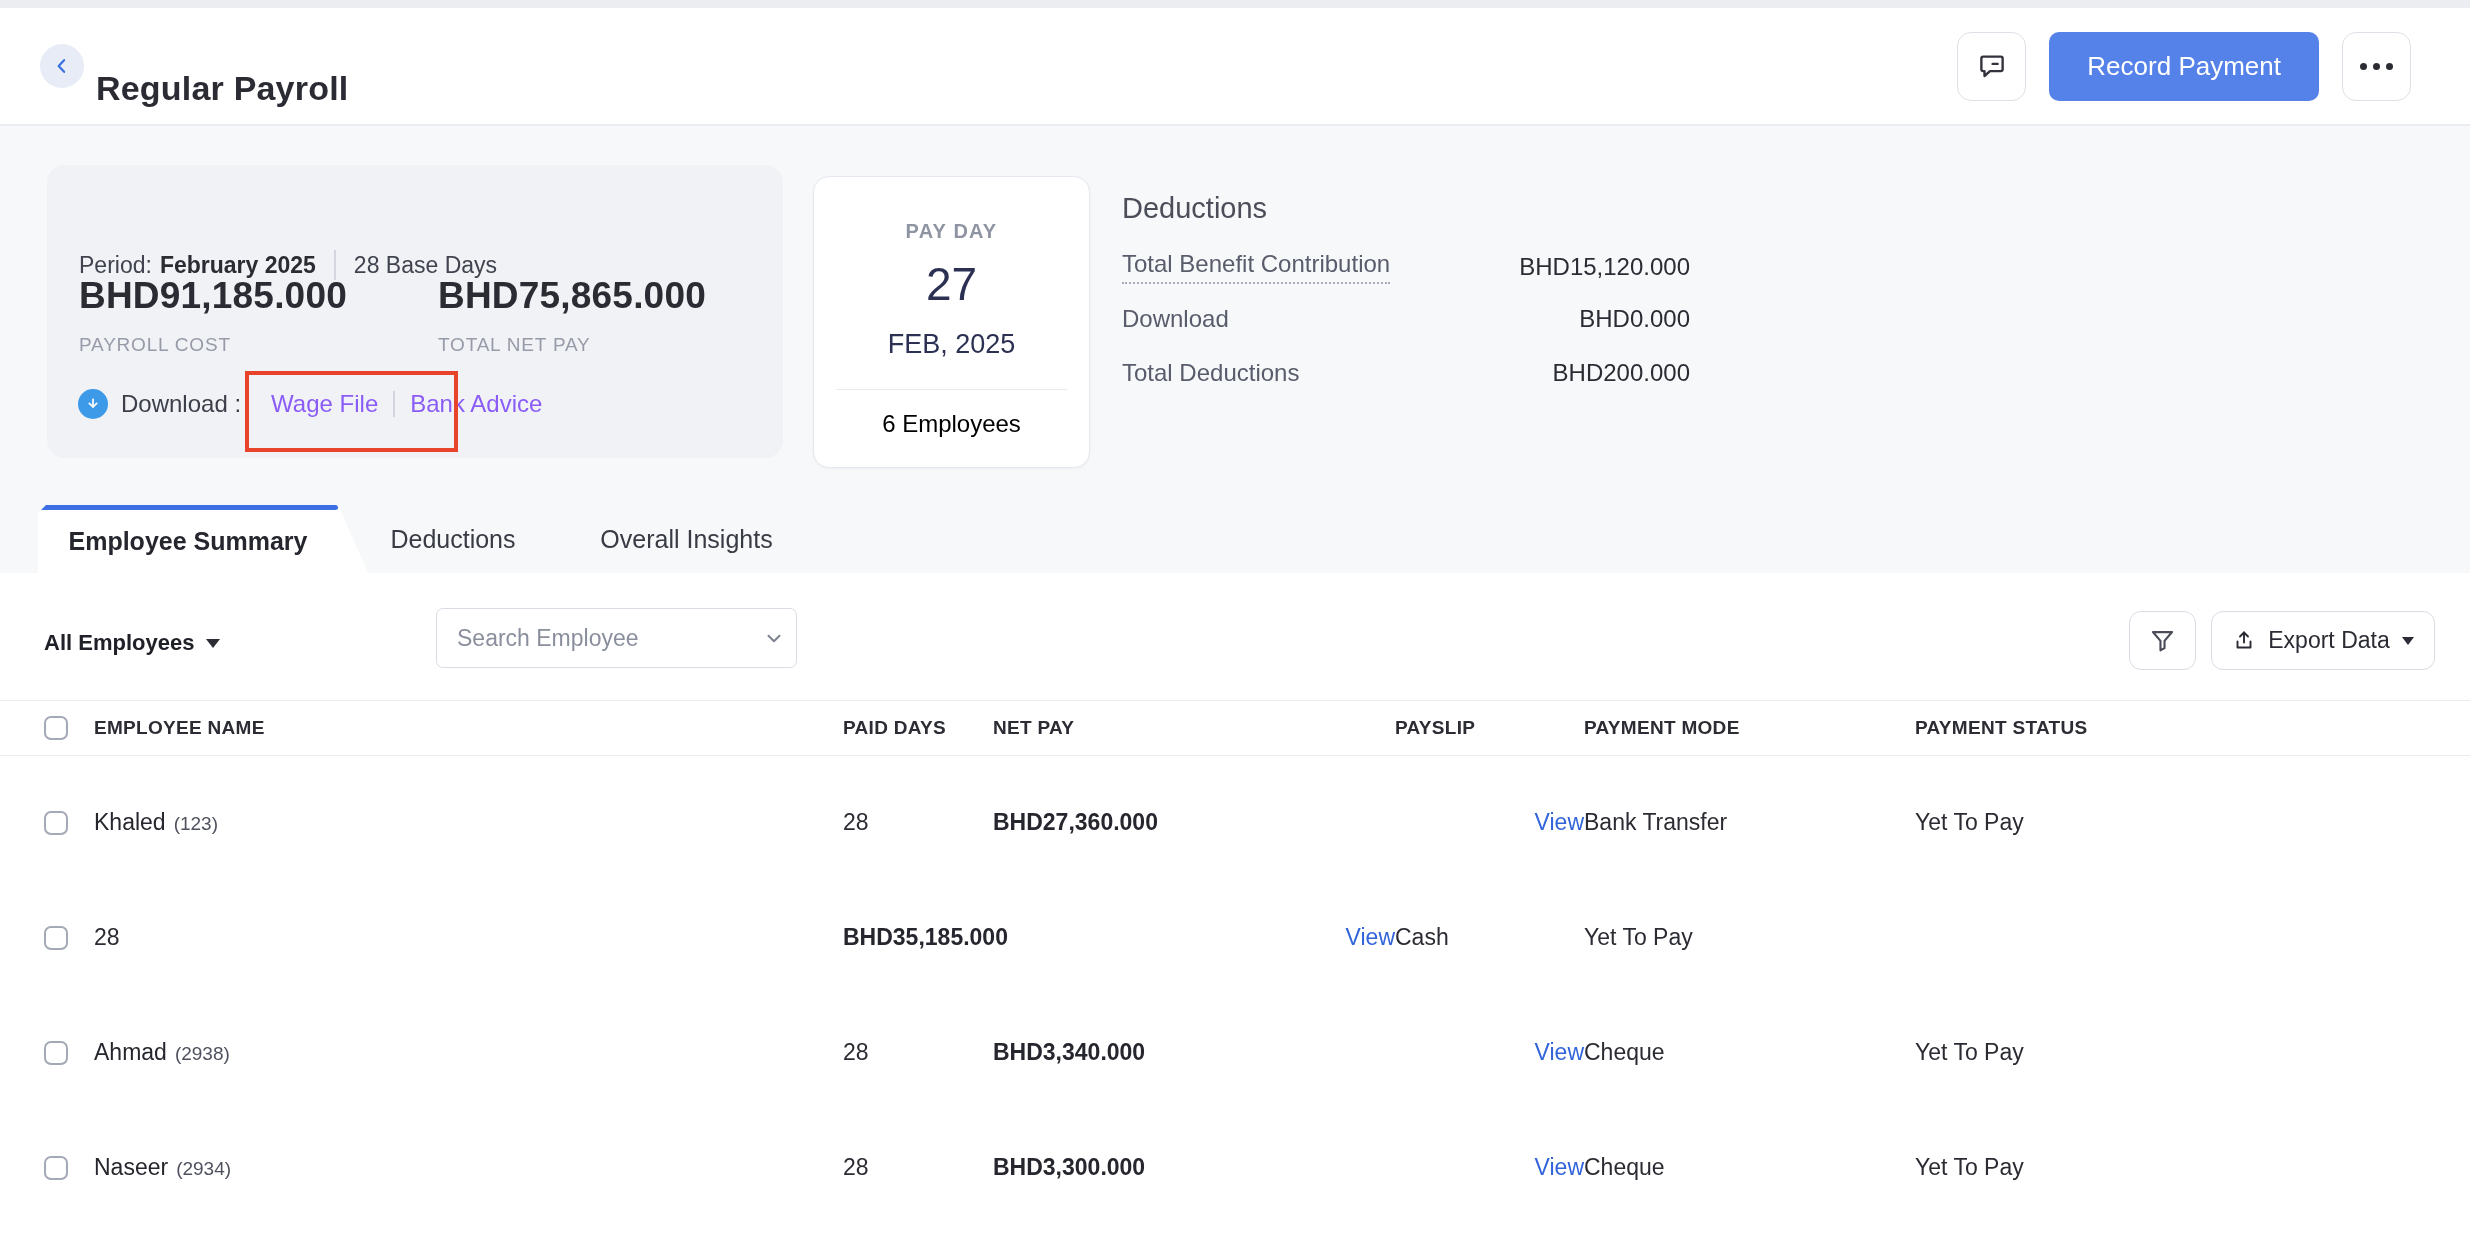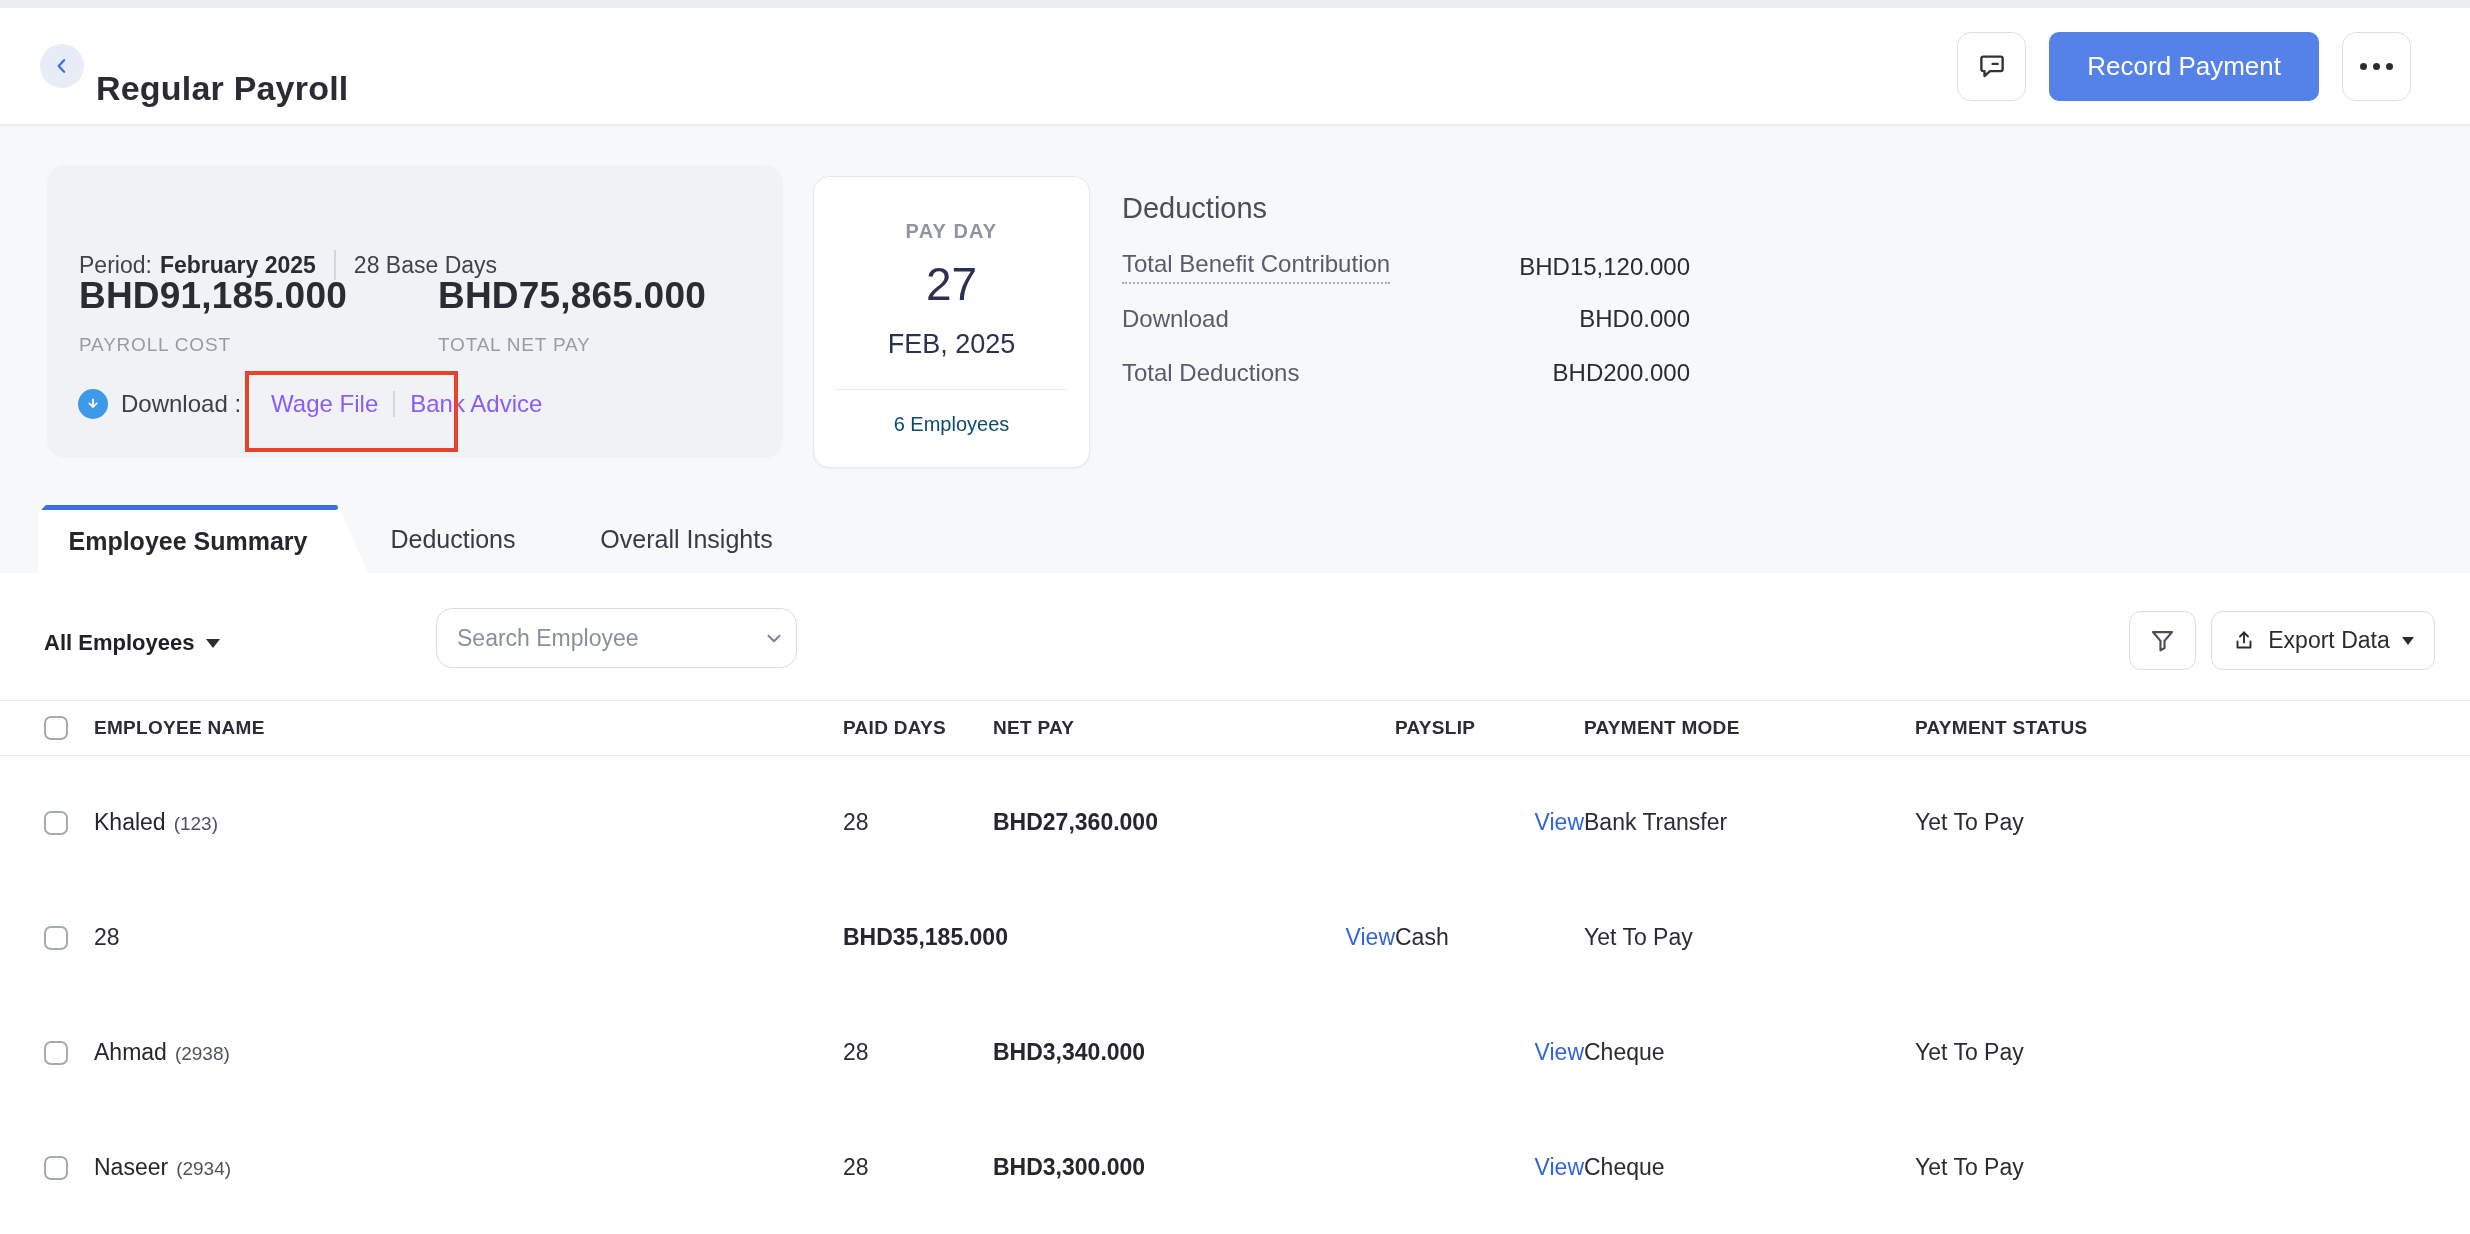--- a/index.html
+++ b/index.html
@@ -58,21 +58,21 @@
   }
   .payday-card {
     position:absolute; left:813px; top:50px; width:277px; height:292px;
     background:#fff; border:1px solid #e5e8ee; border-radius:16px;
     box-shadow:0 1px 3px rgba(30,35,60,.04); text-align:center;
   }
   .pd-label { position:absolute; top:41px; width:100%; font-size:20px; font-weight:600; color:#8f94a3; letter-spacing:1.2px; line-height:26px; }
   .pd-day { position:absolute; top:80px; width:100%; font-size:46px; font-weight:500; color:#2c3153; line-height:54px; }
   .pd-monthyear { position:absolute; top:152px; width:100%; font-size:27px; color:#2c3153; line-height:30px; }
   .pd-divider { position:absolute; top:212px; left:22px; right:22px; height:1px; background:#e8eaef; }
-  .pd-emp { position:absolute; top:230px; width:100%; font-size:20px; color:#0c4a6e; line-height:34px; }
+  .pd-emp { position:absolute; top:230px; width:100%; font-size:24px; color:#000000; line-height:34px; }
   .ded-panel-title { position:absolute; left:1122px; top:65px; font-size:29px; font-weight:500; color:#4b4e58; line-height:34px; }
   .ded-row { position:absolute; left:1122px; width:568px; display:flex; justify-content:space-between; align-items:center; line-height:30px; }
   .ded-row.r0 { top:123px; } .ded-row.r1 { top:178px; } .ded-row.r2 { top:232px; }
   .ded-label { font-size:24px; color:#585c6b; }
   .ded-label.hint { border-bottom:2px dotted #a7acba; padding-bottom:3px; }
   .ded-value { font-size:24px; font-weight:500; color:#2b2c33; }
   
   .tabs { position:absolute; left:0; bottom:0; right:0; height:68px; }
   .tab-active {
     position:absolute; left:38px; top:0; width:330px; height:68px; background:#fff;
@@ -83,21 +83,21 @@
   .tab { position:absolute; top:0; height:68px; display:flex; align-items:center; justify-content:center; font-size:25px; color:#383b44; cursor:pointer; }
   .tab.t1 { left:386px; width:134px; }
   .tab.t2 { left:595px; width:183px; }
   
   .content { position:absolute; top:573px; left:0; right:0; bottom:0; background:#fff; }
   .emp-filter { position:absolute; left:44px; top:52px; display:flex; align-items:center; gap:12px; cursor:pointer; }
   .emp-filter .txt { font-size:22px; font-weight:700; color:#202128; line-height:36px; }
   .caret { width:0; height:0; border-left:7px solid transparent; border-right:7px solid transparent; border-top:9px solid #2c2d34; }
   .search-box {
     position:absolute; left:436px; top:35px; width:361px; height:60px;
-    border:1px solid #d9dce3; border-radius:16px; background:#fff;
+    border:1px solid #d9dce3; border-radius:7px; background:#fff;
     display:flex; align-items:center; padding:0 20px; gap:10px;
   }
   .search-box input { flex:1; border:none; outline:none; font-size:23px; font-family:inherit; color:#32333c; background:transparent; }
   .search-box input::placeholder { color:#8a8f9d; }
   .search-box svg { width:22px; height:22px; stroke:#7d8290; flex:0 0 auto; }
   .tool-btn {
     position:absolute; top:38px; height:59px; border:1px solid #d9dce3; border-radius:12px; background:#fff;
     display:flex; align-items:center; justify-content:center; gap:12px; cursor:pointer; font-family:inherit;
   }
   .filter-btn { left:2129px; width:67px; }

